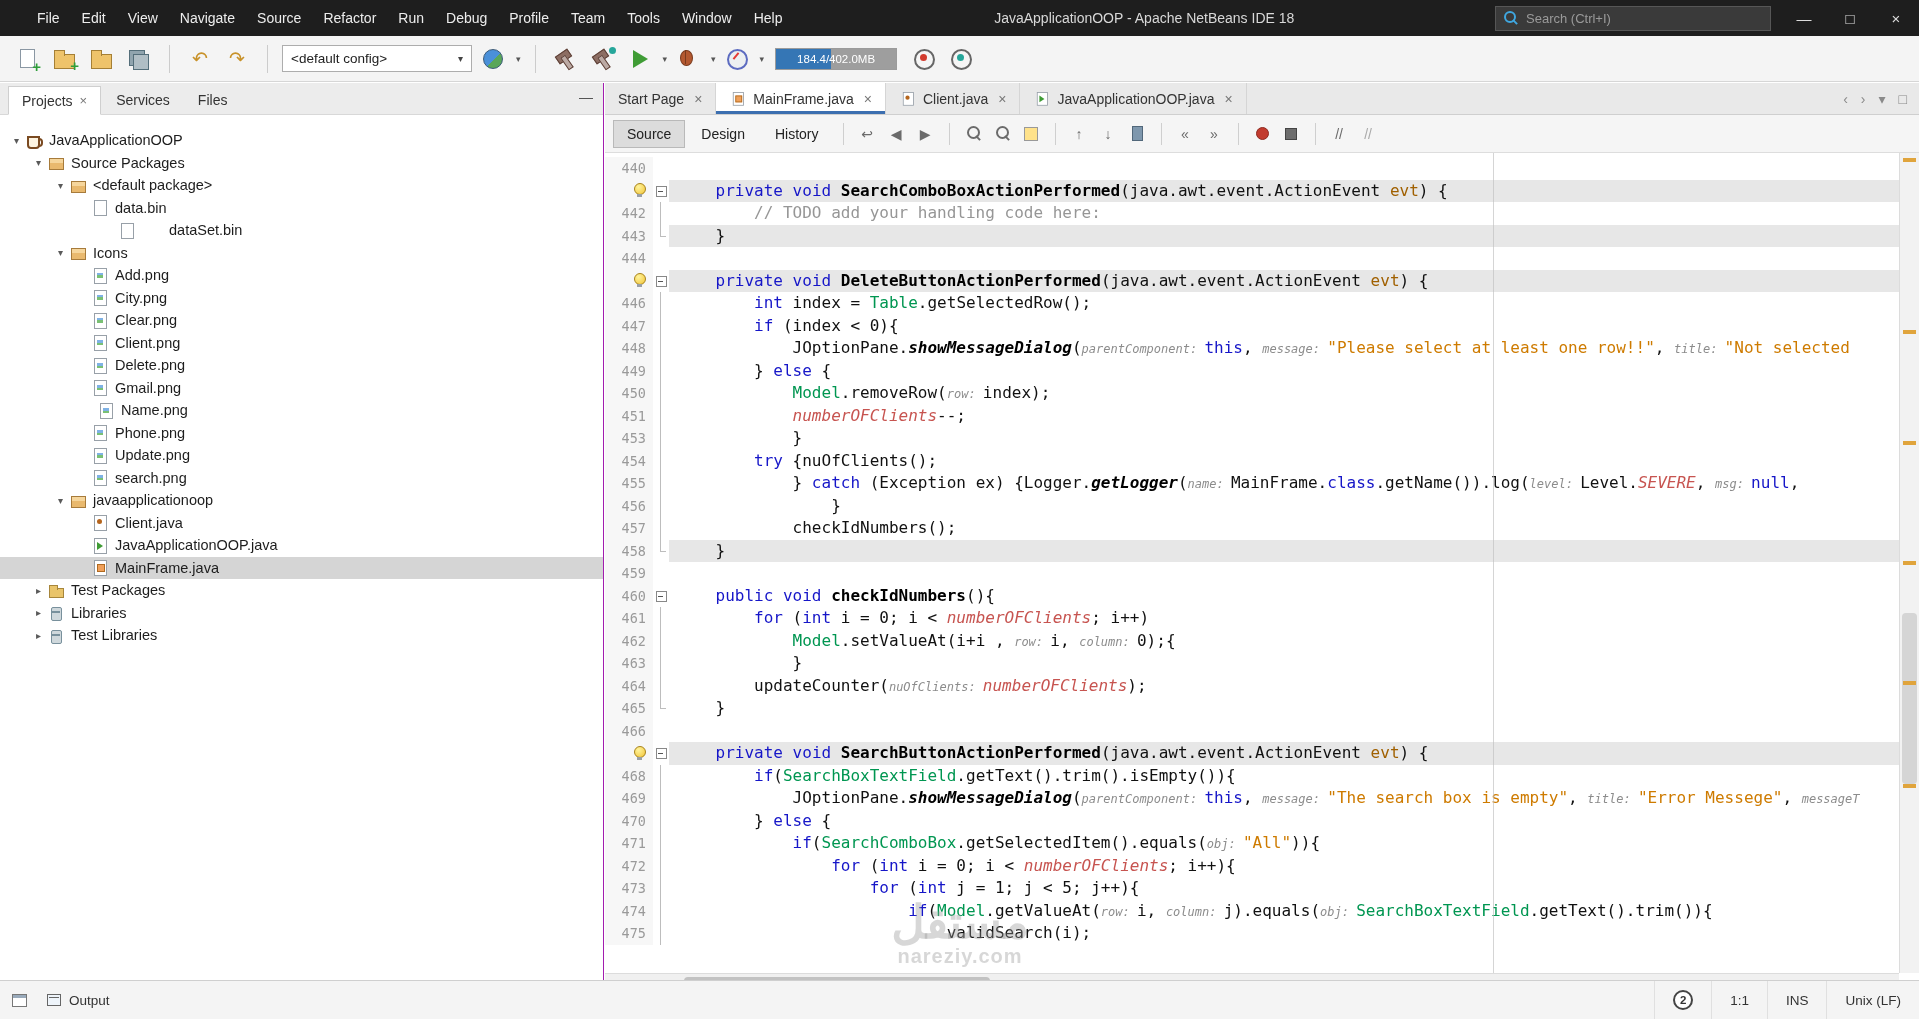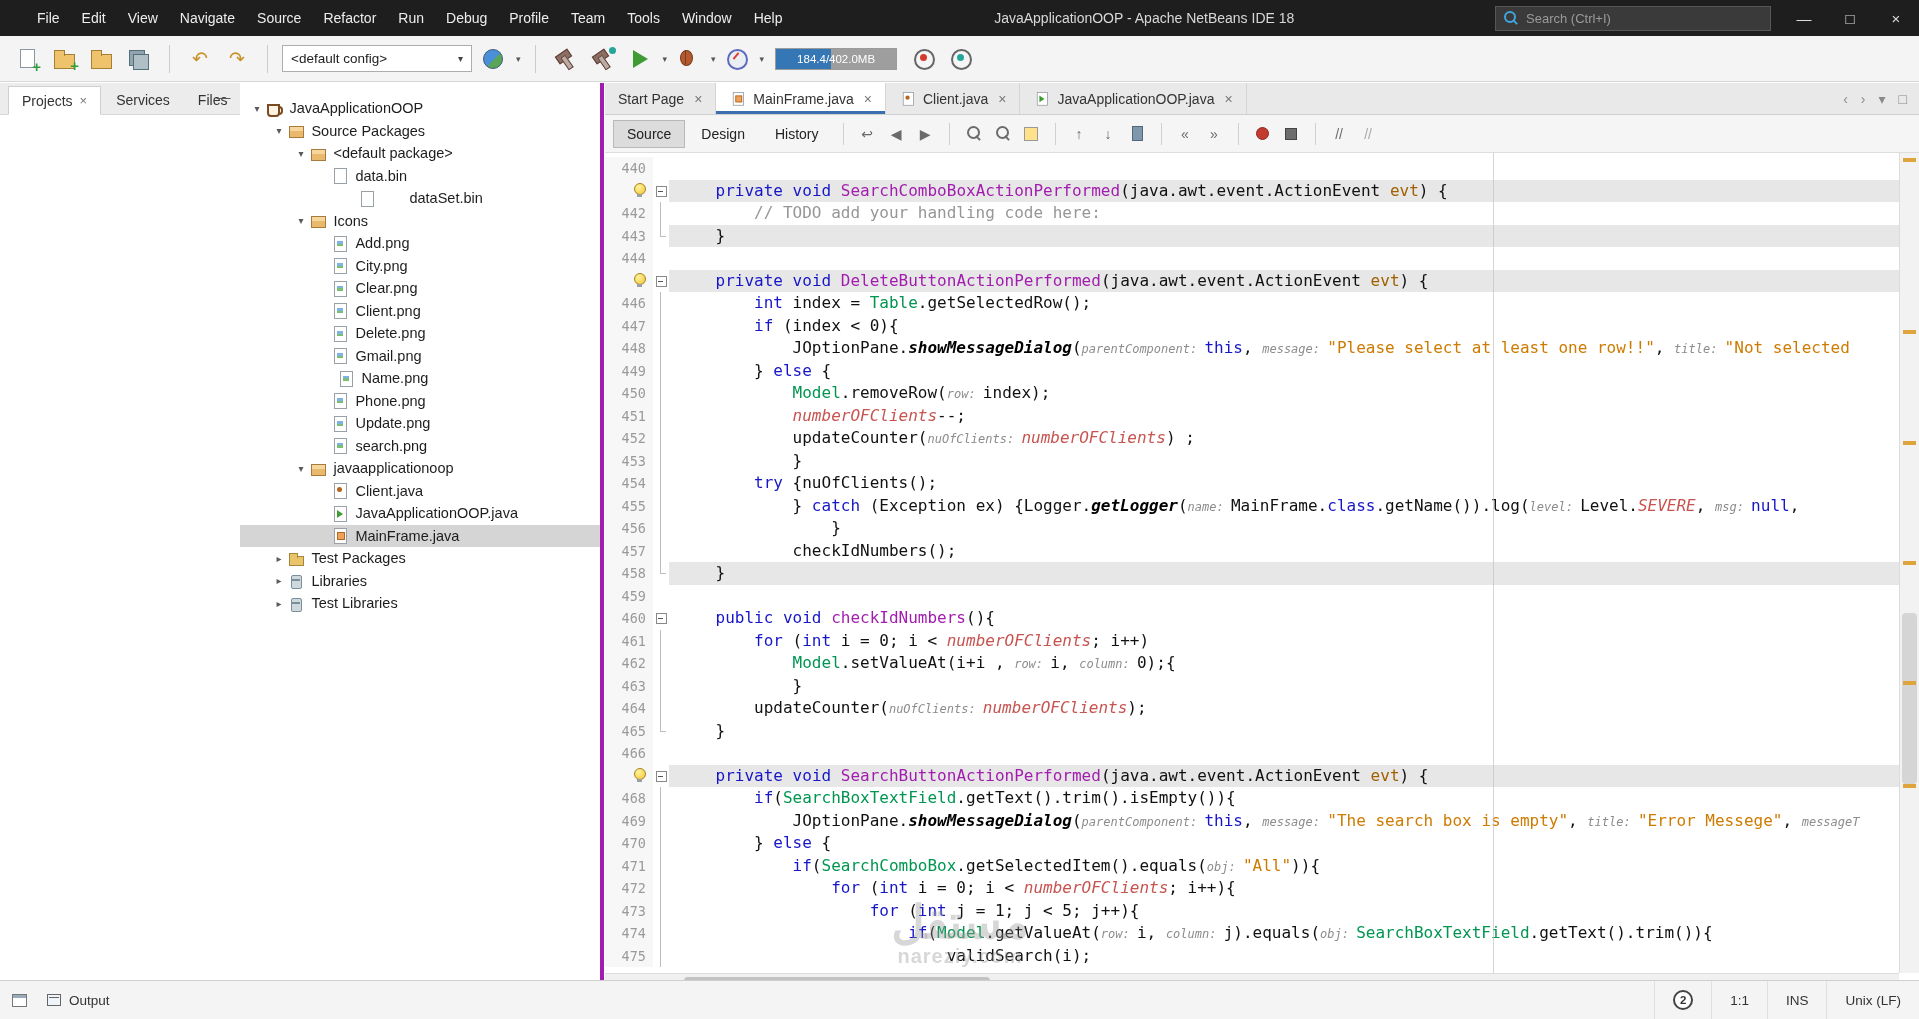--- a/index.html
+++ b/index.html
@@ -44,21 +44,21 @@
   .i-profile::before{content:"";position:absolute;left:6px;top:6px;width:17px;height:17px;border-radius:50%;border:2px solid #5c6bc0;background:#eceff1}
   .i-profile::after{content:"";position:absolute;left:14px;top:9px;width:2px;height:8px;background:#e53935;transform:rotate(40deg)}
   .memory{width:122px;height:22px;border:1px solid #9b9b9b;background:#9e9e9e;position:relative;flex:none;margin:0 6px}
   .memory-fill{position:absolute;left:0;top:0;bottom:0;background:#3576b5}
   .memory-text{position:absolute;inset:0;display:flex;align-items:center;justify-content:center;color:#ffffff;font-size:11.5px;white-space:nowrap}
   .i-tdump::before,.i-hdump::before{content:"";position:absolute;left:6px;top:6px;width:17px;height:17px;border-radius:50%;border:2px solid #666;background:#f5f5f5}
   .i-tdump::after{content:"";position:absolute;left:12px;top:11px;width:7px;height:7px;border-radius:50%;background:#d23b2e}
   .i-hdump::after{content:"";position:absolute;left:12px;top:11px;width:7px;height:7px;border-radius:50%;background:#26a69a}
 
   
-  .sidebar{position:absolute;left:0;top:83px;width:604px;bottom:32px;background:#fff;border-right:4px solid #a21caf;display:flex;flex-direction:row}
+  .sidebar{position:absolute;left:0;top:83px;width:604px;bottom:32px;background:#fff;border-right:1px solid #a21caf;display:flex;flex-direction:column}
   .side-tabs{height:32px;background:#ececec;display:flex;align-items:flex-end;padding-left:8px;gap:2px;border-bottom:1px solid #d8d8d8;position:relative;flex:none}
   .side-tab{height:29px;display:flex;align-items:center;padding:0 13px;font-size:14px;color:#333;gap:7px}
   .side-tab.active{background:#fff;border:1px solid #cfcfcf;border-bottom:1px solid #fff;margin-bottom:-1px}
   .tab-x{color:#777;font-size:13px}
   .panel-min{position:absolute;right:10px;top:6px;color:#555;font-size:14px}
   .tree{flex:1;overflow:hidden;padding-top:14px;position:relative}
   .tree-row{height:22.5px;display:flex;align-items:center;font-size:14.5px;color:#1d1d1d;white-space:nowrap}
   .tree-row.selected{background:#d5d5d5}
   .expander{width:17px;font-size:10px;color:#5a5a5a;text-align:center;flex:none}
   .tree-label{margin-left:7px}
@@ -114,21 +114,21 @@
   .crow.guarded .codec{background:#e7e7e7}
   .bulb{width:13px;height:15px;position:relative;display:inline-block}
   .bulb::before{content:"";position:absolute;left:1px;top:0;width:10px;height:10px;border-radius:50%;background:radial-gradient(circle at 35% 30%,#fff49c,#f2c437);border:1px solid #a8831a}
   .bulb::after{content:"";position:absolute;left:4px;top:11px;width:5px;height:3px;background:#9aa0a6}
 
   .t-k{color:#1616c8}
   .t-c{color:#969696}
   .t-s{color:#ce7b00}
   .t-f{color:#009651}
   .t-sf{color:#c75450;font-style:italic}
-  .t-m{font-weight:normal;color:#a21caf}
+  .t-m{font-weight:bold;color:#000000}
   .t-sm{font-weight:bold;font-style:italic;color:#000}
   .t-h{color:#8c8c8c;font-size:12px;font-style:italic}
   .t-prm{color:#a06001}
   .t-p{color:#111}
 
   .margin-guide{position:absolute;left:888px;top:0;bottom:14px;width:1px;background:rgba(190,190,190,.65);pointer-events:none;z-index:3}
   .error-stripe{position:absolute;right:0;top:-38px;bottom:14px;width:20px;background:#f2f2f2;border-left:1px solid #dcdcdc;z-index:4}
   .stripe-tick{position:absolute;left:3px;width:13px;height:4px;background:#e0a43c}
   .stripe-thumb{position:absolute;left:2px;right:2px;top:58%;height:20%;background:rgba(110,110,110,.22);border-radius:4px}
   .hscroll{position:absolute;left:0;right:20px;bottom:0;height:14px;background:#f0f0f0;border-top:1px solid #dcdcdc}
@@ -467,25 +467,20 @@
           <div class="gut">450</div>
           <div class="foldc fold-line"></div>
           <div class="codec"><span class="t-p">            </span><span class="t-f">Model</span><span class="t-p">.removeRow(</span><span class="t-h">row: </span><span class="t-p">index);</span></div>
         </div>
         <div class="crow">
           <div class="gut">451</div>
           <div class="foldc fold-line"></div>
           <div class="codec"><span class="t-p">            </span><span class="t-sf">numberOFClients</span><span class="t-p">--;</span></div>
         </div>
         <div class="crow">
-          <div class="gut">452</div>
-          <div class="foldc fold-line"></div>
-          <div class="codec"><span class="t-p">            updateCounter(</span><span class="t-h">nuOfClients: </span><span class="t-sf">numberOFClients</span><span class="t-p">) ;</span></div>
-        </div>
-        <div class="crow">
           <div class="gut">453</div>
           <div class="foldc fold-line"></div>
           <div class="codec"><span class="t-p">            }</span></div>
         </div>
         <div class="crow">
           <div class="gut">454</div>
           <div class="foldc fold-line"></div>
           <div class="codec"><span class="t-p">        </span><span class="t-k">try</span><span class="t-p"> {nuOfClients();</span></div>
         </div>
         <div class="crow">

